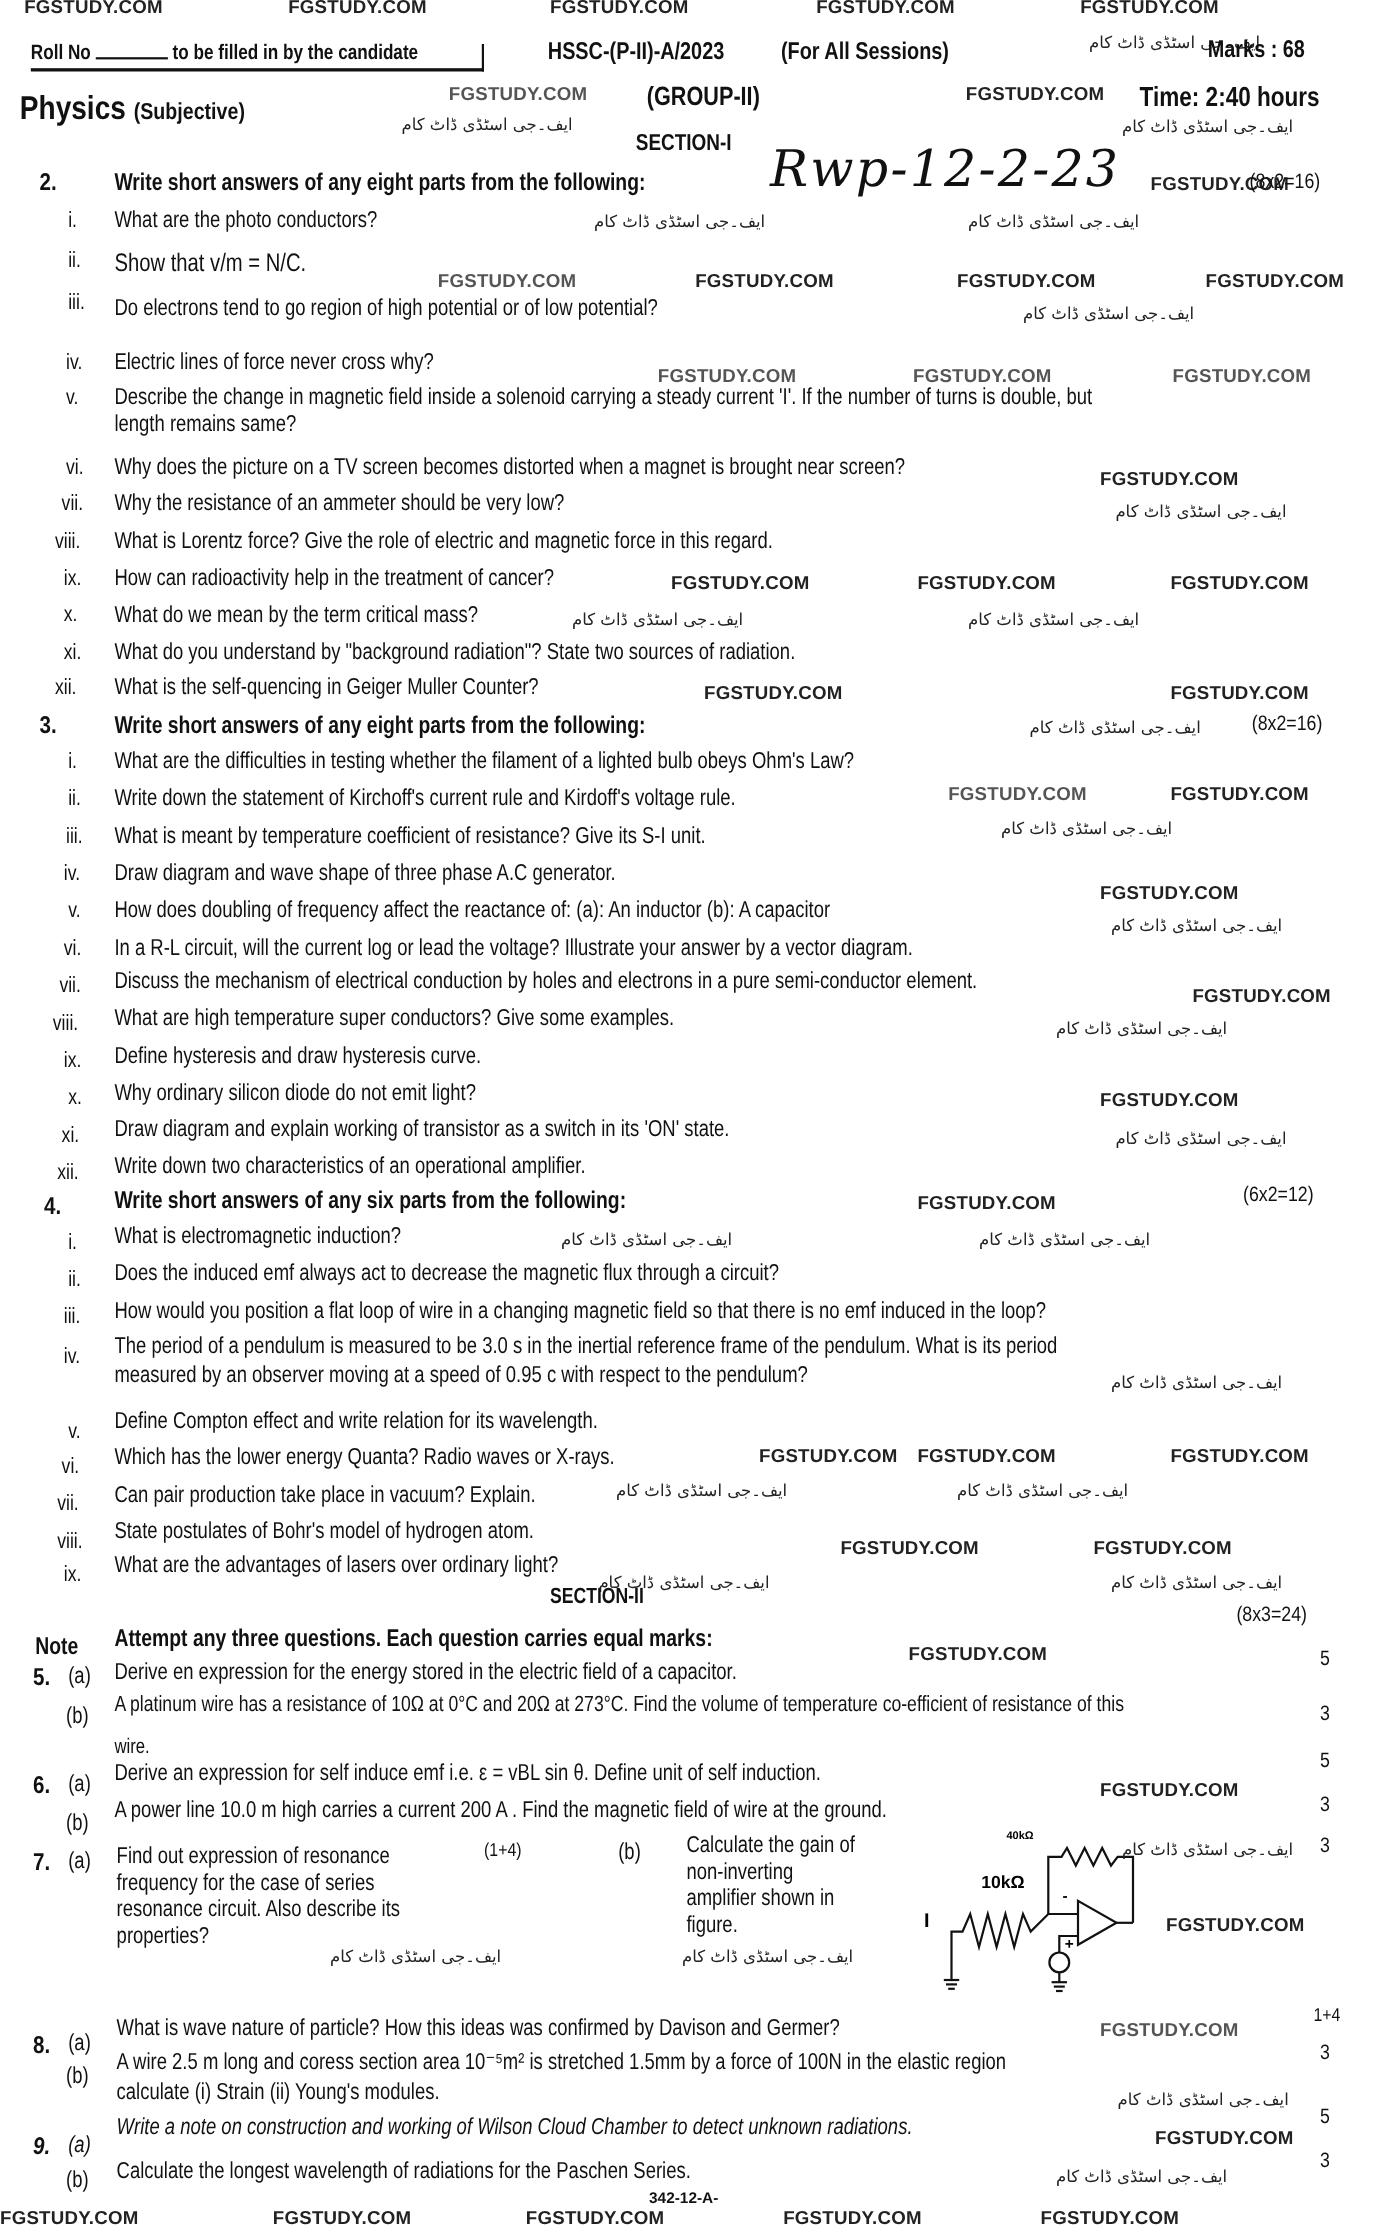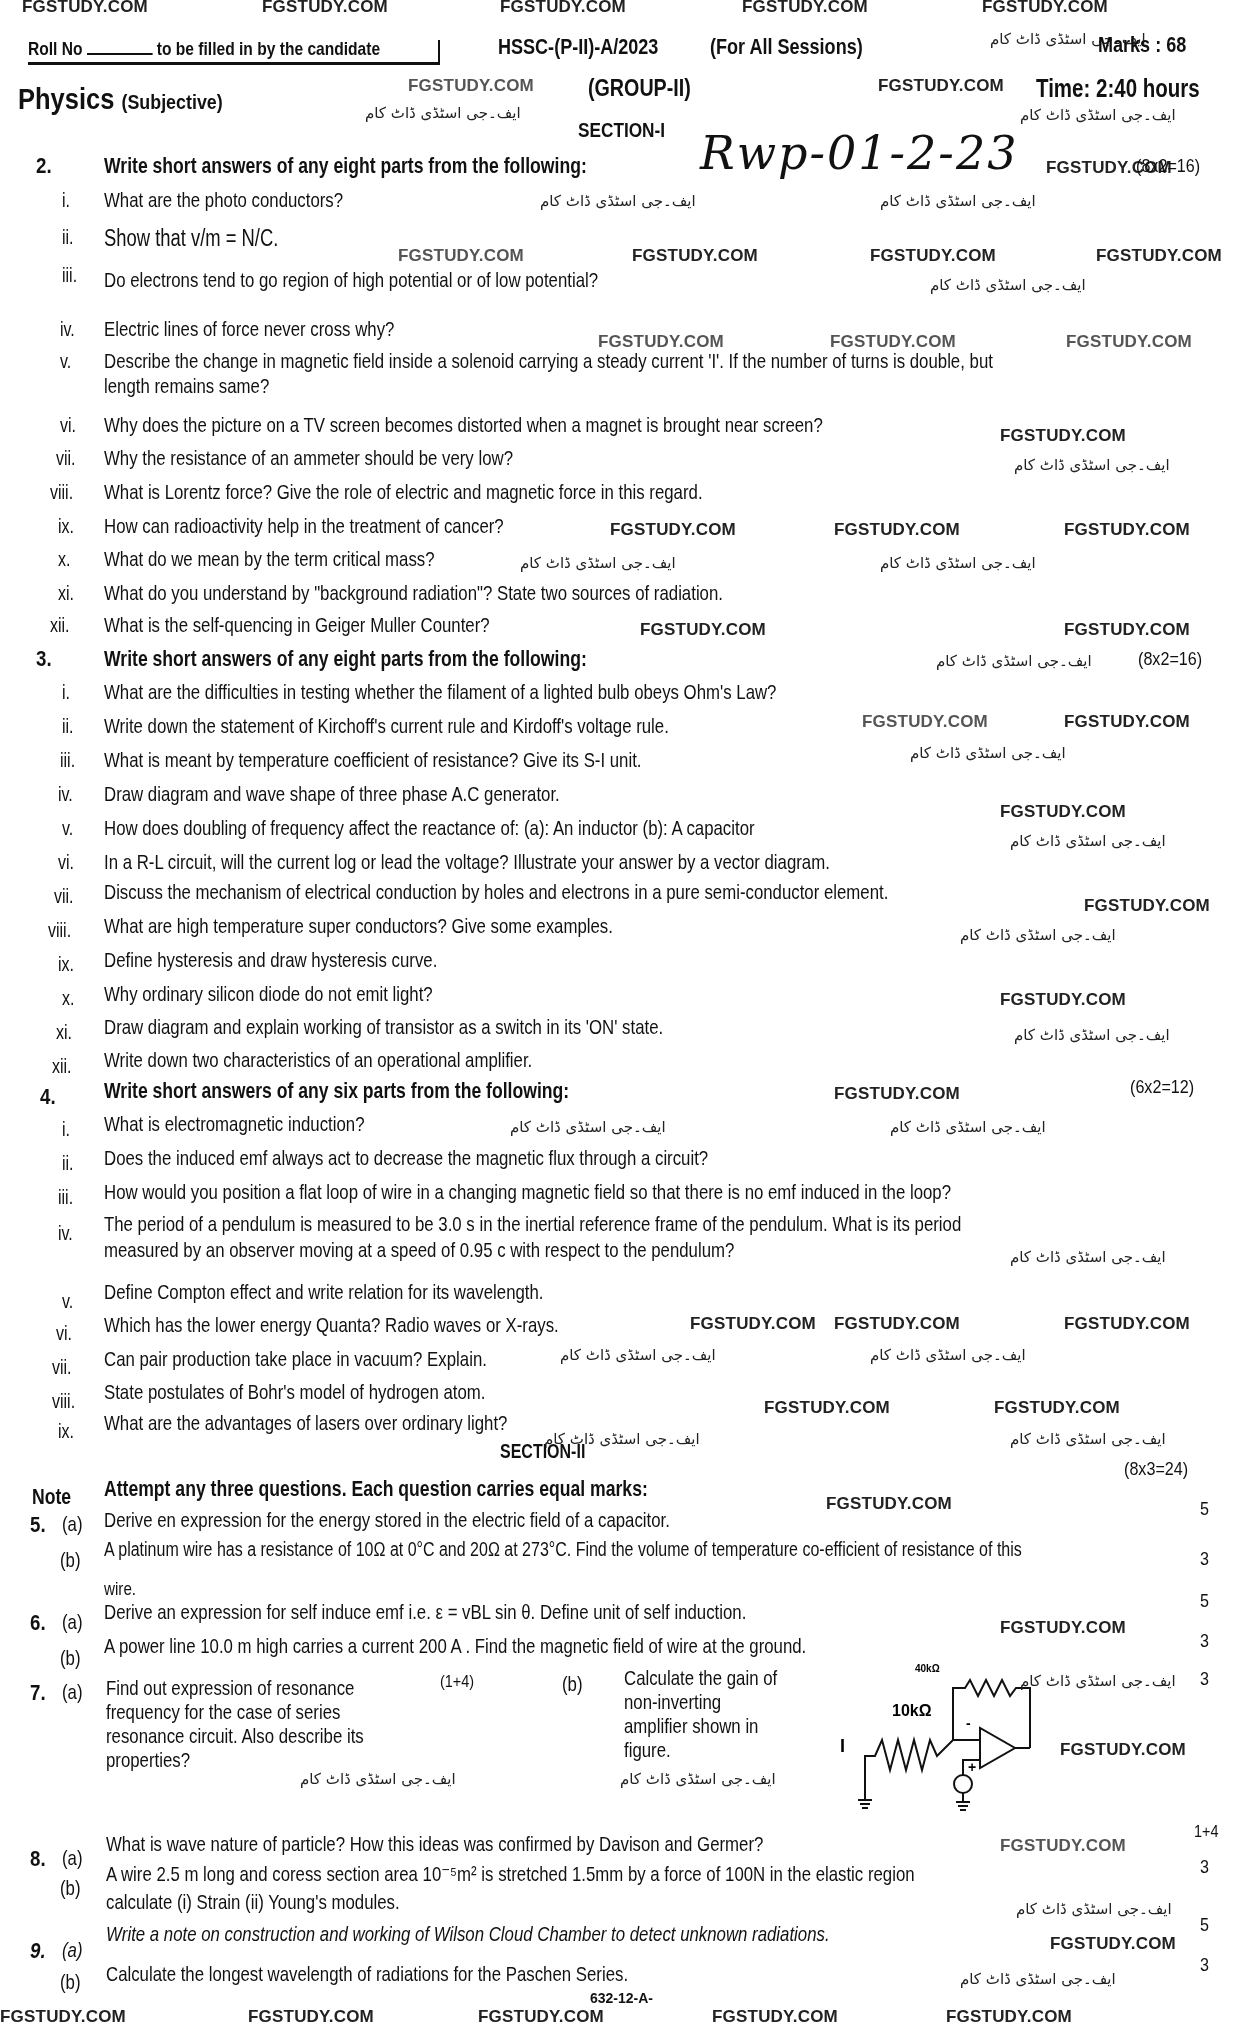--- a/index.html
+++ b/index.html
@@ -54,21 +54,21 @@
   <span>Physics</span>
   <span style="font-size:21px;">(Subjective)</span>
 </div>
 <div class="abs wm wm-faint" style="left:408px;top:76px;">FGSTUDY.COM</div>
 <div class="abs hdr" style="left:588px;top:74px;font-size:24px;">(GROUP-II)</div>
 <div class="abs wm" style="left:878px;top:76px;">FGSTUDY.COM</div>
 <div class="abs hdr" style="left:1036px;top:74px;font-size:25px;">Time: 2:40 hours</div>
 <div class="abs urdu" style="left:365px;top:104px;">ایف۔جی اسٹڈی ڈاٹ کام</div>
 <div class="abs urdu" style="left:1020px;top:106px;">ایف۔جی اسٹڈی ڈاٹ کام</div>
 <div class="abs hdr" style="left:578px;top:118px;font-size:21px;">SECTION-I</div>
-<div class="handwrite">Rwp-01-2-23</div>
+<div class="handwrite">Rwp-12-2-23</div>
 
 <div class="abs num" style="left:36px;top:153px;">2.</div>
 <div class="abs qhead" style="left:104px;top:153px;">Write short answers of any eight parts from the following:</div>
 <div class="abs wm" style="left:1046px;top:158px;">FGSTUDY.COM</div>
 <div class="abs marks" style="left:1136px;top:155px;">(8x2=16)</div>
 
 <div class="abs roman" style="left:62px;top:189px;">i.</div>
 <div class="abs qtext" style="left:104px;top:188px;">What are the photo conductors?</div>
 <div class="abs urdu" style="left:540px;top:192px;">ایف۔جی اسٹڈی ڈاٹ کام</div>
 <div class="abs urdu" style="left:880px;top:192px;">ایف۔جی اسٹڈی ڈاٹ کام</div>
@@ -313,18 +313,18 @@
 <div class="abs num italic" style="left:30px;top:1938px;">9.</div>
 <div class="abs qtext italic" style="left:62px;top:1938px;">(a)</div>
 <div class="abs qtext italic" style="left:106px;top:1922px;">Write a note on construction and working of Wilson Cloud Chamber to detect unknown radiations.</div>
 <div class="abs wm" style="left:1050px;top:1934px;">FGSTUDY.COM</div>
 
 <div class="abs marks" style="left:1200px;top:1954px;">3</div>
 <div class="abs qtext" style="left:60px;top:1970px;">(b)</div>
 <div class="abs qtext" style="left:106px;top:1962px;">Calculate the longest wavelength of radiations for the Paschen Series.</div>
 <div class="abs urdu" style="left:960px;top:1970px;">ایف۔جی اسٹڈی ڈاٹ کام</div>
 
-<div class="abs" style="left:590px;top:1990px;font-size:14px;font-weight:bold;">632-12-A-</div>
+<div class="abs" style="left:590px;top:1990px;font-size:14px;font-weight:bold;">342-12-A-</div>
 <div class="abs wm" style="left:0px;top:2007px;">FGSTUDY.COM</div>
 <div class="abs wm" style="left:248px;top:2007px;">FGSTUDY.COM</div>
 <div class="abs wm" style="left:478px;top:2007px;">FGSTUDY.COM</div>
 <div class="abs wm" style="left:712px;top:2007px;">FGSTUDY.COM</div>
 <div class="abs wm" style="left:946px;top:2007px;">FGSTUDY.COM</div>
 
 </body></html>

